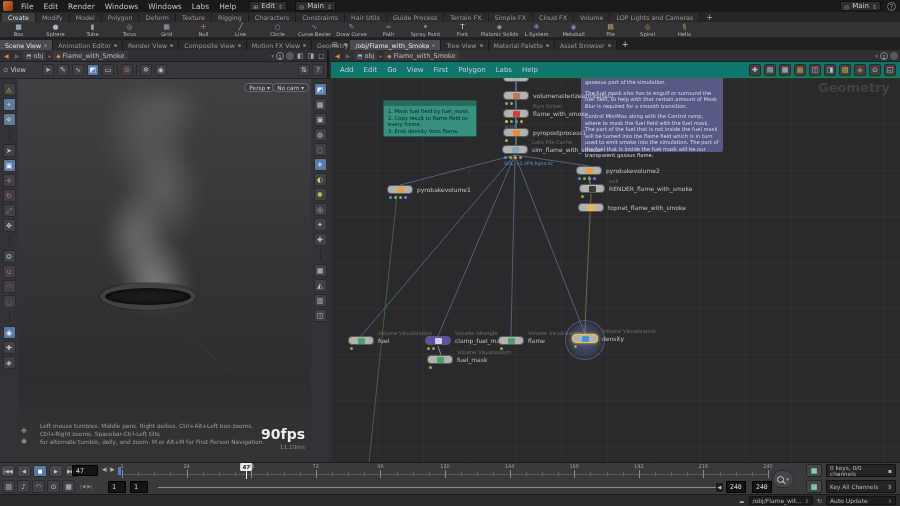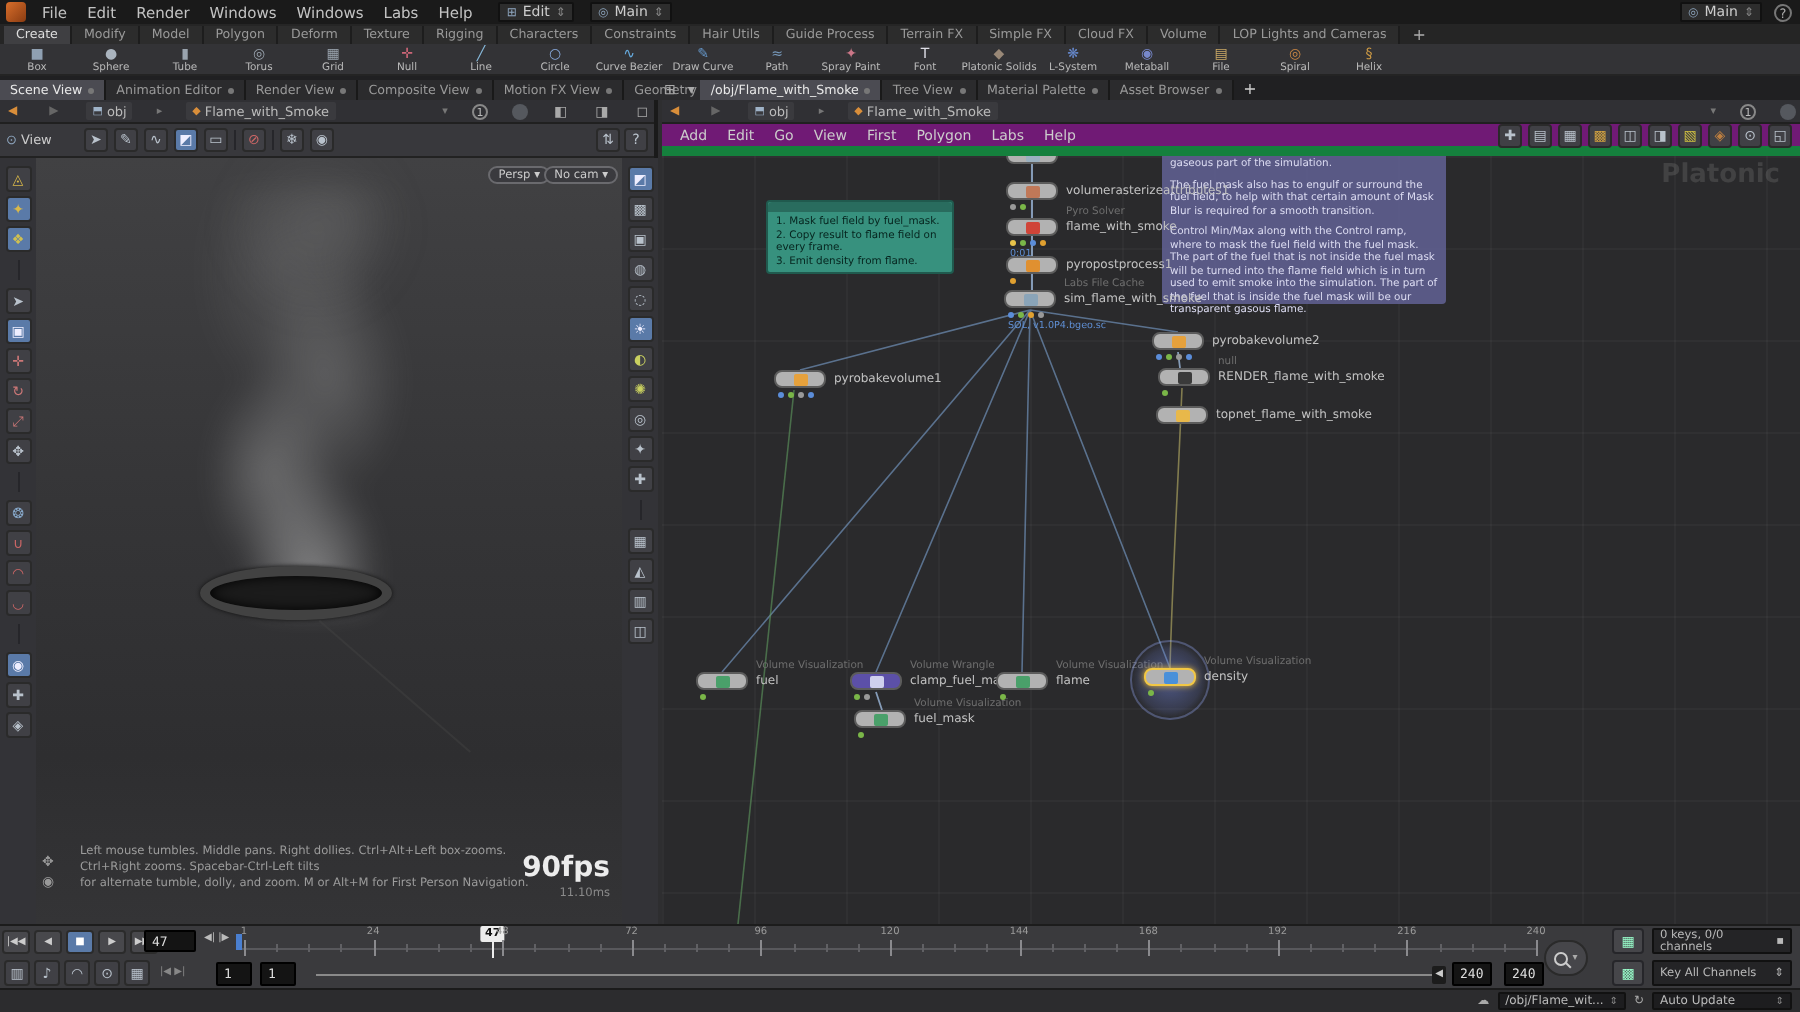--- a/index.html
+++ b/index.html
@@ -41,21 +41,21 @@
   .ptab.active { background:#4b4b52; color:#e8e8e8; }
   .ptab .tabdot { width:3px; height:3px; background:#777; border-radius:50%; display:inline-block; }
   .plusbtn { padding:0 5px 1px 5px; color:#ccc; font-size:8px; }
   .ptico { font-size:7px; color:#aaa; padding:0 3px 1px 3px; }
 
   
   .lpane { position:absolute; left:0; top:50px; width:329px; height:412px; background:#2e2e30; border-right:2px solid #1a1a1a; }
   .rpane { position:absolute; left:331px; top:50px; width:569px; height:412px; background:#2e2e30; }
 
   .pathbar { height:12px; background:#303034; border-bottom:1px solid #202020; display:flex; align-items:center;
-    font-size:6.5px; color:#bbb; padding:0 2px; gap:12px; }
+    font-size:6.5px; color:#bbb; padding:0 2px; gap:2px; }
   .navarr { font-size:6px; color:#d98e3a; padding:0 2px; }
   .navarr.fwd { color:#666; }
   .chip { display:flex; align-items:center; gap:2px; background:#3a3a3e; padding:0 3px; height:9px; border-radius:1px; }
   .chip .ci { font-size:5.5px; }
   .psep { color:#777; font-size:5.5px; }
   .pbadge { width:8px; height:8px; border:1px solid #888; border-radius:50%; font-size:5.5px; color:#bbb;
     text-align:center; line-height:8px; }
   .pcirc { width:8px; height:8px; background:#55585e; border-radius:50%; }
   .pico { font-size:7px; color:#a9a9a9; padding:0 1px; }
 
@@ -89,21 +89,21 @@
   .floorline { position:absolute; left:142px; top:231px; width:100px; height:1px; background:#3f3f3f;
     opacity:.55; transform:rotate(41deg); transform-origin:0 0; }
   .campill { position:absolute; top:4px; height:9px; border:1px solid #6a6a6e; border-radius:5px;
     background:#3a3a3e; color:#ccc; font-size:5.8px; line-height:8px; padding:0 4px; }
   .vphelp { position:absolute; left:22px; bottom:16px; font-size:5.8px; color:#9c9c9c; line-height:8px; width:240px; }
   .vphelpicons { position:absolute; left:3px; bottom:16px; width:16px; font-size:7px; color:#999; line-height:10px; }
   .fps { position:absolute; right:6px; bottom:20px; font-size:14px; color:#ececec; font-weight:bold; }
   .ms { position:absolute; right:6px; bottom:12px; font-size:5.8px; color:#8a8a8a; }
 
   
-  .netmenu { height:16px; background:#701a75; border-bottom:5px solid #15803d; display:flex; align-items:center;
+  .netmenu { height:16px; background:#0f766e; border-bottom:1px solid #15803d; display:flex; align-items:center;
     font-size:7px; color:#ccc; gap:12px; padding:0 4px; }
   .netmenu .mitem { padding:0 5px; }
   .nmicons { display:flex; gap:3px; align-items:center; }
 
   .canvas { position:absolute; left:0; top:28px; width:569px; height:384px; overflow:hidden; background:#2a2a2c;
     background-image:linear-gradient(rgba(255,255,255,.028) 1px, transparent 1px),
       linear-gradient(90deg, rgba(255,255,255,.028) 1px, transparent 1px);
     background-size:46px 46px; }
   .watermark { position:absolute; right:10px; top:2px; font-size:13px; font-weight:bold; color:rgba(210,210,210,.14); }
   .wires { position:absolute; left:0; top:0; }
@@ -484,21 +484,21 @@
           <div class="ticon" style="color: rgb(208, 160, 64);">▩</div>
           <div class="ticon">◫</div>
           <div class="ticon">◨</div>
           <div class="ticon" style="color: rgb(208, 192, 64);">▧</div>
           <div class="ticon" style="color: rgb(192, 128, 64);">◈</div>
           <div class="ticon">⊙</div>
           <div class="ticon">◱</div>
         </span>
     </div>
     <div class="canvas">
-      <div class="watermark">Platonic</div>
+      <div class="watermark">Geometry</div>
       <svg class="wires" width="569" height="384">
         <path d="M185 2 V13 M185 22 V31 M185 40 V50 M185 59 V67" stroke="#8fa7c6" stroke-width="1" fill="none" opacity="0.9"></path>
         <path d="M184 77 L30 258 M184 77 L107 258 M184 77 L180 258 M184 77 L254 256 M184 77 L69 107 M184 77 L258 88" stroke="#6f90b8" stroke-width="0.8" fill="none" opacity="0.7"></path>
         <path d="M107 268 L110 277 M258 98 L259 106" stroke="#8fa7c6" stroke-width="0.9" fill="none" opacity="0.9"></path>
         <path d="M260 116 C258 165 255 215 254 256" stroke="#a8a05e" stroke-width="0.8" fill="none" opacity="0.7"></path>
         <path d="M66 117 L38 384" stroke="#5f9b5f" stroke-width="0.8" fill="none" opacity="0.6"></path>
       </svg>
       <div class="note gnote">
         <div class="notebar"></div>
         <div>

